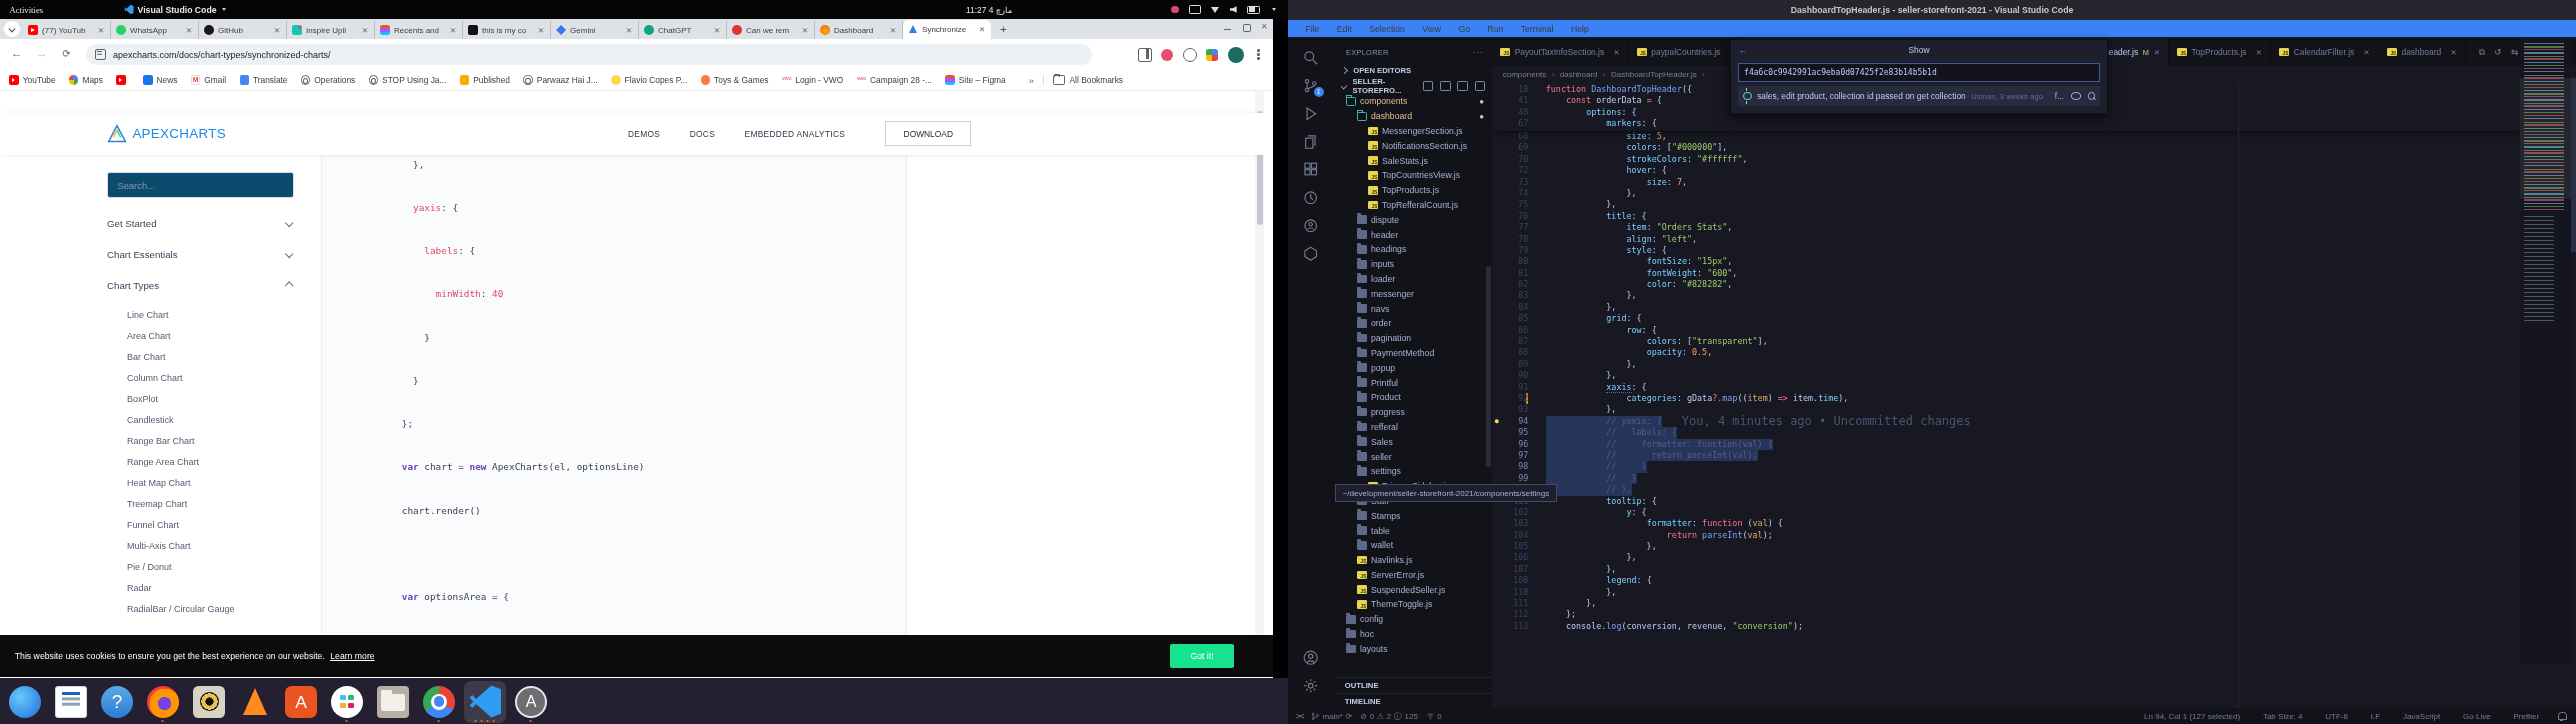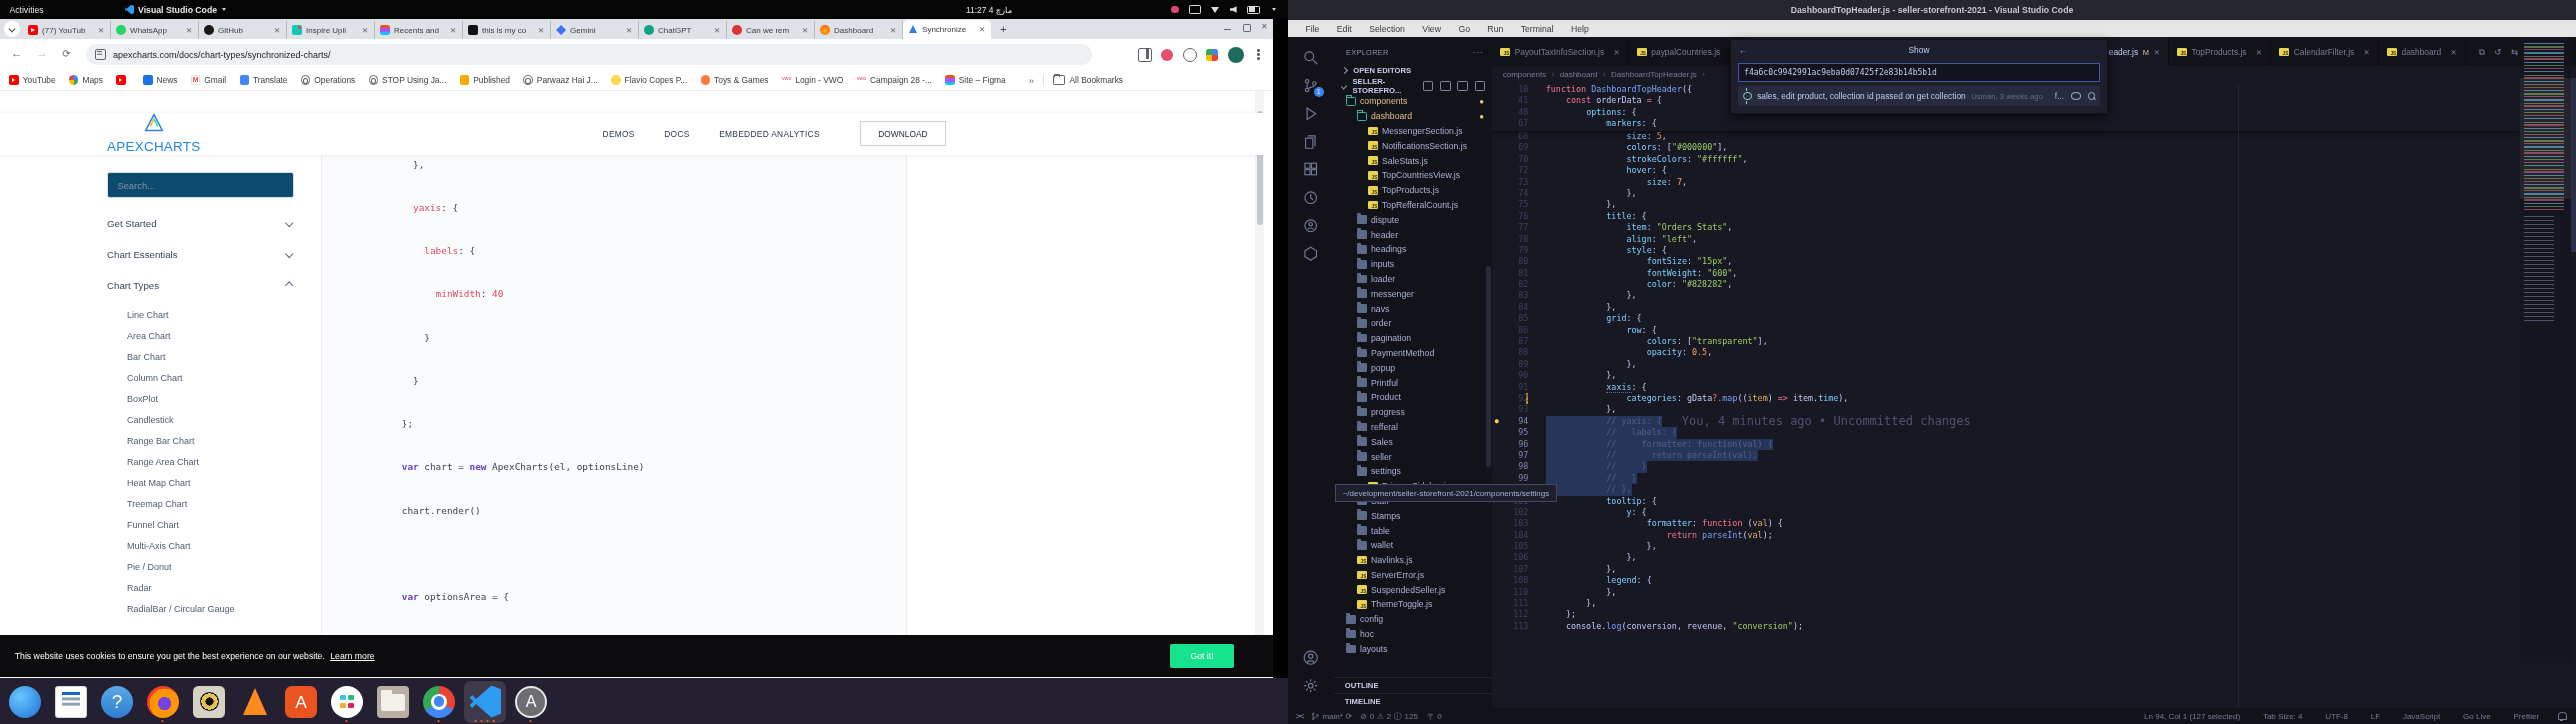--- a/index.html
+++ b/index.html
@@ -2,21 +2,21 @@
 <html style="font-size:10.7px"><head>
 <meta charset="utf-8">
 <style>
   html,body{margin:0;padding:0;background:#000;}
   #screen{position:relative;width:2576px;height:725px;overflow:hidden;background:#000;
     font-family:"Liberation Sans",sans-serif;}
 
   
   #gnome-bar{position:absolute;left:0;top:0;width:1288px;height:19px;background:#050505;color:#e8e8e8;
     display:flex;align-items:center;font-size:8.7px;}
-  #gnome-bar .gb-act{margin-left:9.4px;}
+  #gnome-bar .gb-act{margin-left:9.4px;font-family:Liberation Serif, serif;}
   #gnome-bar .gb-app{margin-left:81px;display:flex;align-items:center;gap:4px;font-weight:bold;}
   .vsc-mini{width:9.4px;height:9.4px;clip-path:polygon(70% 0,100% 12%,100% 88%,70% 100%,22% 58%,10% 70%,2% 62%,14% 50%,2% 38%,10% 30%,22% 42%);background:#2f9cf4;display:inline-block;}
   .gb-caret{width:0;height:0;border-left:2.7px solid transparent;border-right:2.7px solid transparent;border-top:3.4px solid #cfcfcf;display:inline-block;margin-left:1.3px;}
   #gnome-bar .gb-clock{position:absolute;left:966px;font-size:8.4px;}
   #gnome-bar .gb-tray{position:absolute;right:12px;display:flex;align-items:center;gap:10.7px;}
   .tray-dot{width:7.4px;height:7.4px;border-radius:50%;background:#e0457b;}
   .tray-cast{width:9.4px;height:6.7px;border:1px solid #ddd;border-radius:1.3px;}
   .tray-net{width:0;height:0;border-left:4px solid transparent;border-right:4px solid transparent;border-bottom:6px solid #ddd;transform:rotate(180deg);}
   .tray-vol{width:6.7px;height:6.7px;background:#ddd;clip-path:polygon(0 30%,40% 30%,100% 0,100% 100%,40% 70%,0 70%);}
   .tray-bat{width:10.7px;height:6px;border:1px solid #ddd;border-radius:1.3px;position:relative;}
@@ -86,21 +86,21 @@
   .bb-more{margin-left:23px;color:#5f6368;font-size:9.4px;}
   .bb-more::after{content:"\00BB";}
   .bb-div{width:0.7px;height:10.7px;background:#dadce0;margin:0 9.4px;}
   .bb-all{display:flex;align-items:center;gap:4.7px;margin-right:13.4px;}
   .bm-folder{width:9.4px;height:7.4px;border:1px solid #5f6368;border-radius:1.3px;position:relative;}
   .bm-folder::before{content:"";position:absolute;top:-2.7px;left:0;width:4px;height:2px;border:1px solid #5f6368;border-bottom:none;border-radius:1.3px 1.3px 0 0;}
 
   
   .page{position:absolute;left:0;top:72px;width:1264px;height:564px;background:#fff;overflow:hidden;}
   .site-header{position:absolute;left:0;top:21.5px;width:100%;height:42px;background:#fff;box-shadow:0 1.3px 5.4px rgba(0,0,0,.09);display:flex;align-items:center;z-index:3;}
-  .logo{display:flex;align-items:center;gap:5.4px;margin-left:107px;flex-direction:column;}
+  .logo{display:flex;align-items:center;gap:5.4px;margin-left:107px;}
   .logo-txt{color:#1f87e8;font-size:13.4px;letter-spacing:0.3px;}
   .site-nav{display:flex;gap:29.5px;margin-left:402px;font-size:8.4px;color:#2b3a4a;letter-spacing:0.3px;}
   .dl-btn{margin-left:40px;border:0.7px solid #c9d2da;padding:6.7px 17.4px;font-size:8.4px;color:#1b2733;background:#fff;}
   .docs-side{position:absolute;left:107px;top:81px;width:201px;}
   .search-box{width:176px;height:24px;border:0.7px solid #d9dee4;border-radius:2.7px;color:#8a95a5;font-size:9.4px;
     display:flex;align-items:center;padding-left:9.4px;background:#0c4a6e;}
   .side-sec{display:flex;align-items:center;justify-content:space-between;width:185px;margin-top:20px;font-size:9.7px;color:#37465a;}
   .chev{width:5.4px;height:5.4px;border-right:1.1px solid #5a6b80;border-bottom:1.1px solid #5a6b80;}
   .side-sec.dn .chev{transform:rotate(45deg);}
   .side-sec.up .chev{transform:rotate(-135deg);}
@@ -142,21 +142,21 @@
   .dk-chrome{border-radius:50%;background:conic-gradient(#ea4335 0 33%,#4285f4 0 66%,#34a853 0);position:relative;}
   .dk-chrome::before{content:"";position:absolute;left:8px;top:8px;width:16px;height:16px;border-radius:50%;background:#fff;}
   .dk-chrome::after{content:"";position:absolute;left:10.7px;top:10.7px;width:10.7px;height:10.7px;border-radius:50%;background:#4285f4;}
   .dk-code{background:#2f9cf4;clip-path:polygon(70% 0,100% 12%,100% 88%,70% 100%,22% 58%,10% 70%,2% 62%,14% 50%,2% 38%,10% 30%,22% 42%);}
   .dk-app{border-radius:50%;background:#6d6d72;border:2px solid #e8e8e8;box-sizing:border-box;} .dk-app::after{content:"A";color:#fff;font-size:16px;display:block;text-align:center;line-height:28px;}
 
   
   #vscode{position:absolute;left:1288px;top:0;width:1288px;height:725px;background:#171822;color:#a9b1d6;}
   .vs-title{position:absolute;left:0;top:0;width:100%;height:20px;background:#26262e;color:#c6c6cc;
     display:flex;align-items:center;justify-content:center;font-size:8.7px;font-weight:bold;}
-  .vs-menu{position:absolute;left:0;top:20px;width:100%;height:17.4px;background:#e5e5e5;color:#3a3a3a;display:flex;align-items:center;gap:17.4px;padding-left:17.4px;font-size:8.7px;box-sizing:border-box;}
+  .vs-menu{position:absolute;left:0;top:20px;width:100%;height:17.4px;background:#3b82f6;color:#3a3a3a;display:flex;align-items:center;gap:17.4px;padding-left:17.4px;font-size:8.7px;box-sizing:border-box;}
   .vs-activity{position:absolute;left:0;top:38px;width:46px;height:671px;background:#121218;}
   .act-ic{width:17.4px;height:17.4px;margin:10.7px auto 9.4px auto;position:relative;color:#737a96;}
   .act-ic svg{width:17.4px;height:17.4px;stroke:#737a96;fill:none;stroke-width:1.6;}
   .act-badge{position:absolute;right:-4px;bottom:-2.7px;background:#3b82f6;color:#fff;border-radius:50%;width:10px;height:10px;font-size:6.4px;display:flex;align-items:center;justify-content:center;}
   .act-bottom{position:absolute;bottom:5.4px;left:0;width:100%;}
   .vs-side{position:absolute;left:46px;top:38px;width:158px;height:671px;background:#121219;overflow:hidden;font-size:8.7px;}
   .exp-title{height:20px;display:flex;align-items:center;justify-content:space-between;padding:4px 8px 0 12px;color:#8b92b0;font-size:7.4px;letter-spacing:0.3px;}
   .exp-dots{letter-spacing:1.3px;color:#8b92b0;}
   .exp-row{height:16px;display:flex;align-items:center;gap:3.4px;padding-left:5.4px;color:#c6cbe8;font-weight:bold;font-size:7.7px;}
   .exp-row .chev2{width:4px;height:4px;border-right:0.9px solid #9aa0bd;border-bottom:0.9px solid #9aa0bd;transform:rotate(-45deg);margin:0 2.7px;}

